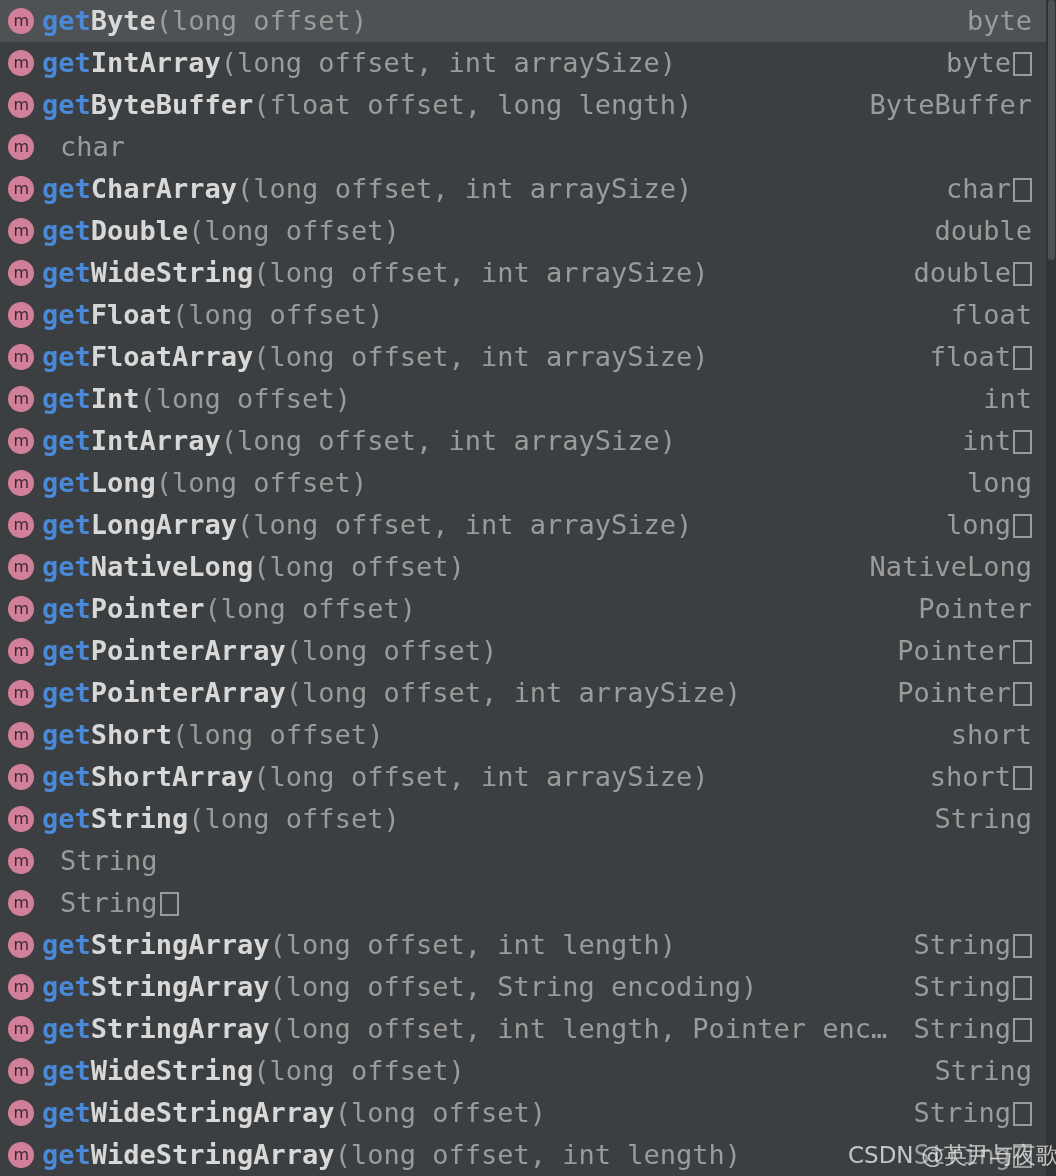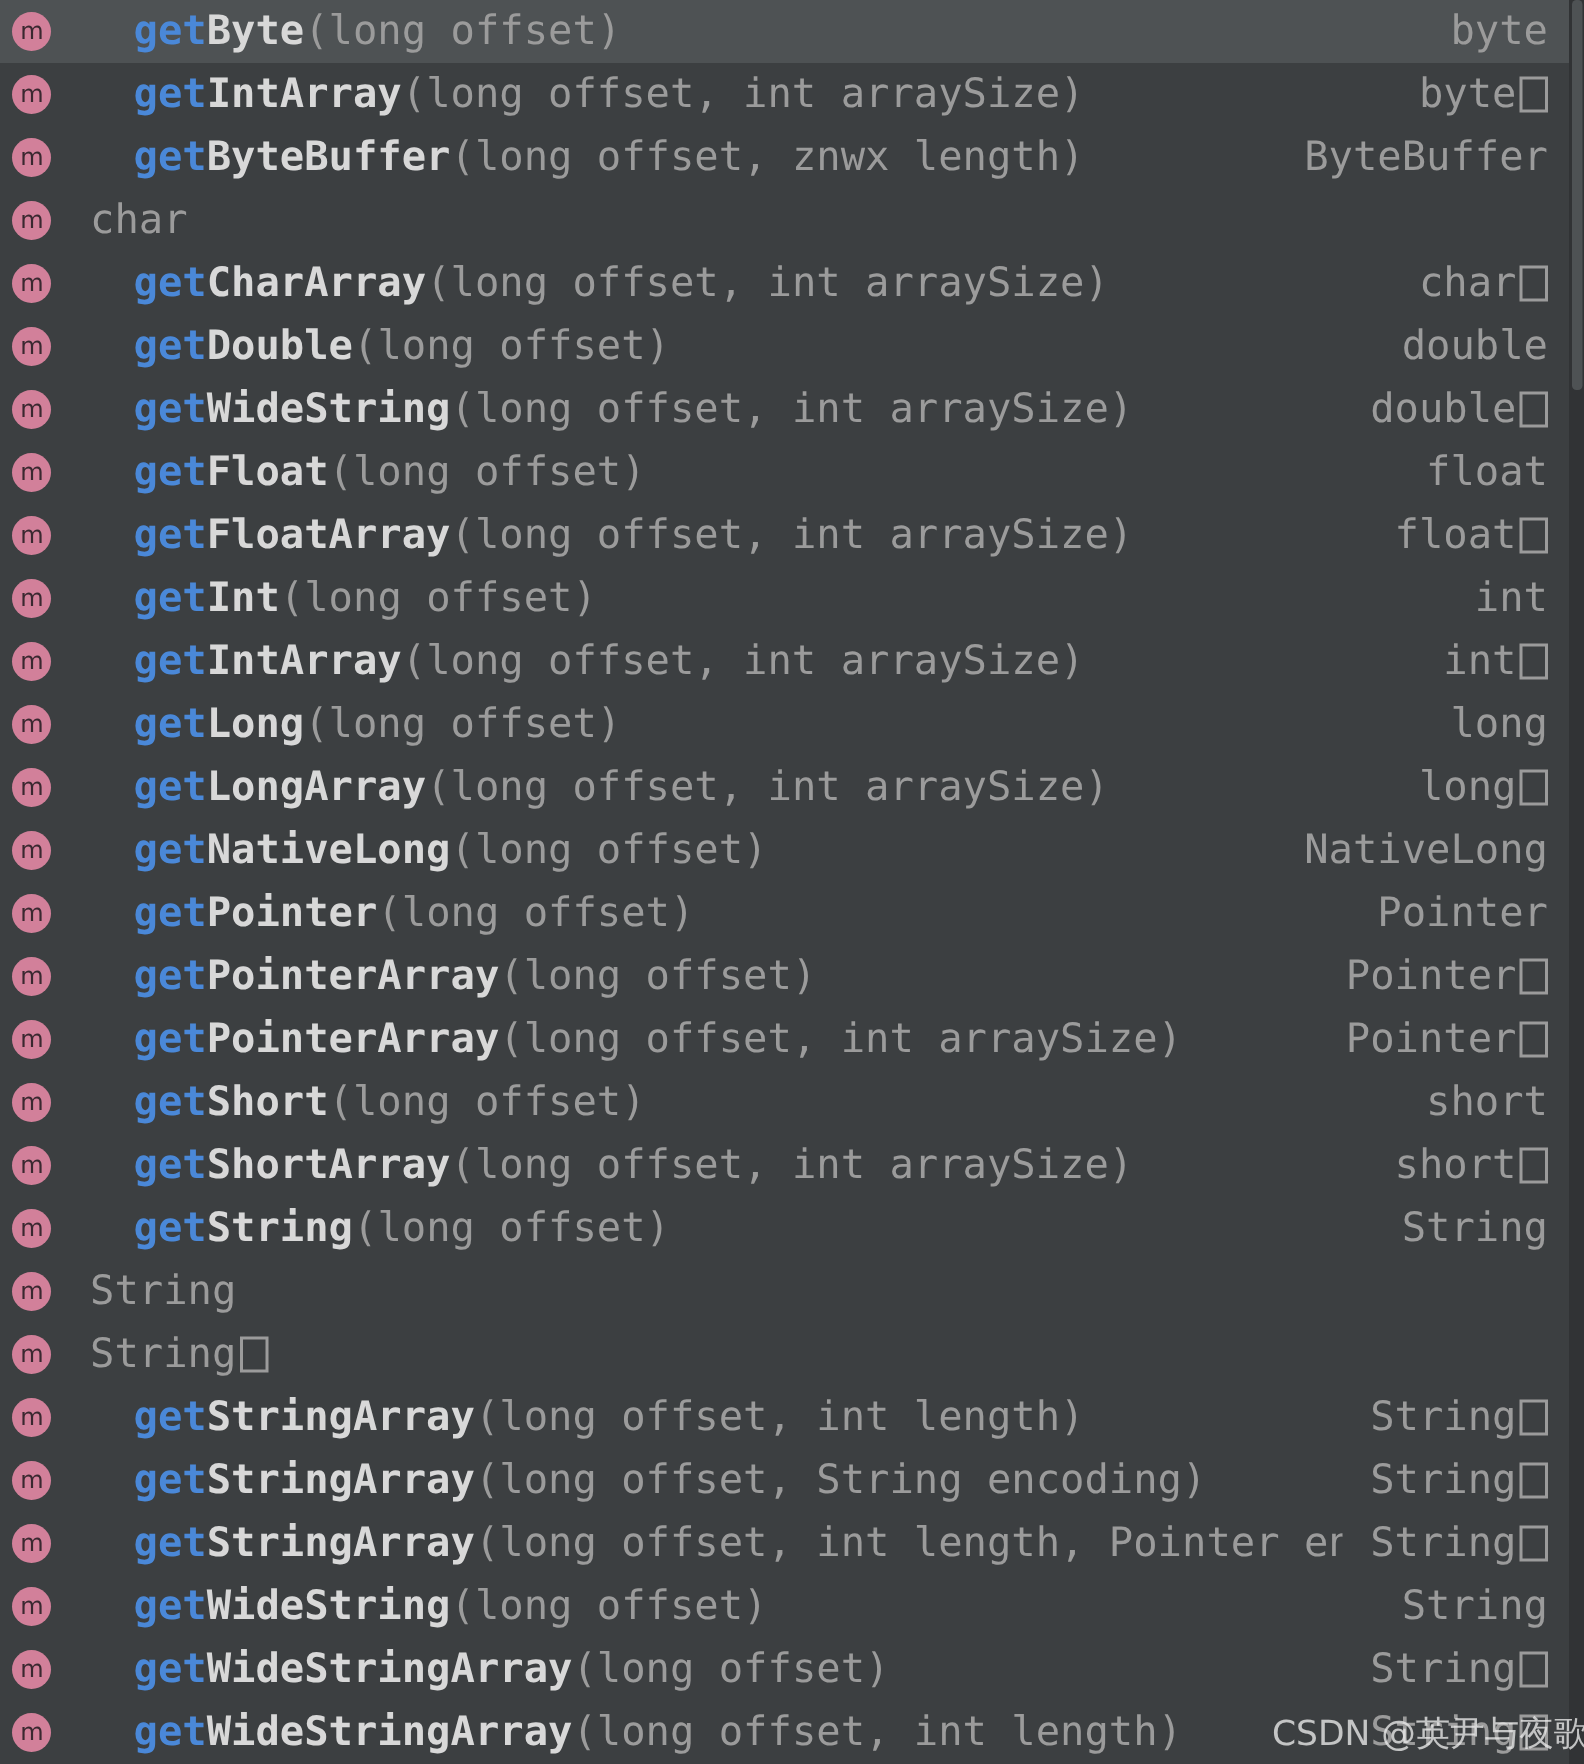--- a/index.html
+++ b/index.html
@@ -84,21 +84,20 @@
     user-select: none;
   }
 
   .sig {
     flex: 1 1 auto;
     min-width: 0;
     font-size: 27px;
     line-height: 42px;
     overflow: hidden;
     text-overflow: clip;
-    margin-left: 47px;
   }
   .prefix {
     color: #4a88d8;
     font-weight: 700;
   }
   .name {
     color: #d8d8d8;
     font-weight: 700;
   }
   .params {
@@ -161,21 +160,21 @@
         <span class="sig"><span class="prefix">get</span><span class="name">Byte</span><span class="params">(long offset)</span></span>
         <span class="ret"><span>byte</span></span>
       </div>
       <div class="row">
         <span class="icon-method">m</span>
         <span class="sig"><span class="prefix">get</span><span class="name">IntArray</span><span class="params">(long offset, int arraySize)</span></span>
         <span class="ret"><span>byte</span><span class="arr-box"></span></span>
       </div>
       <div class="row">
         <span class="icon-method">m</span>
-        <span class="sig"><span class="prefix">get</span><span class="name">ByteBuffer</span><span class="params">(long offset, znwx length)</span></span>
+        <span class="sig"><span class="prefix">get</span><span class="name">ByteBuffer</span><span class="params">(float offset, long length)</span></span>
         <span class="ret"><span>ByteBuffer</span></span>
       </div>
       <div class="row">
         <span class="icon-method">m</span>
         <span class="ret"><span>char</span></span>
       </div>
       <div class="row">
         <span class="icon-method">m</span>
         <span class="sig"><span class="prefix">get</span><span class="name">CharArray</span><span class="params">(long offset, int arraySize)</span></span>
         <span class="ret"><span>char</span><span class="arr-box"></span></span>

